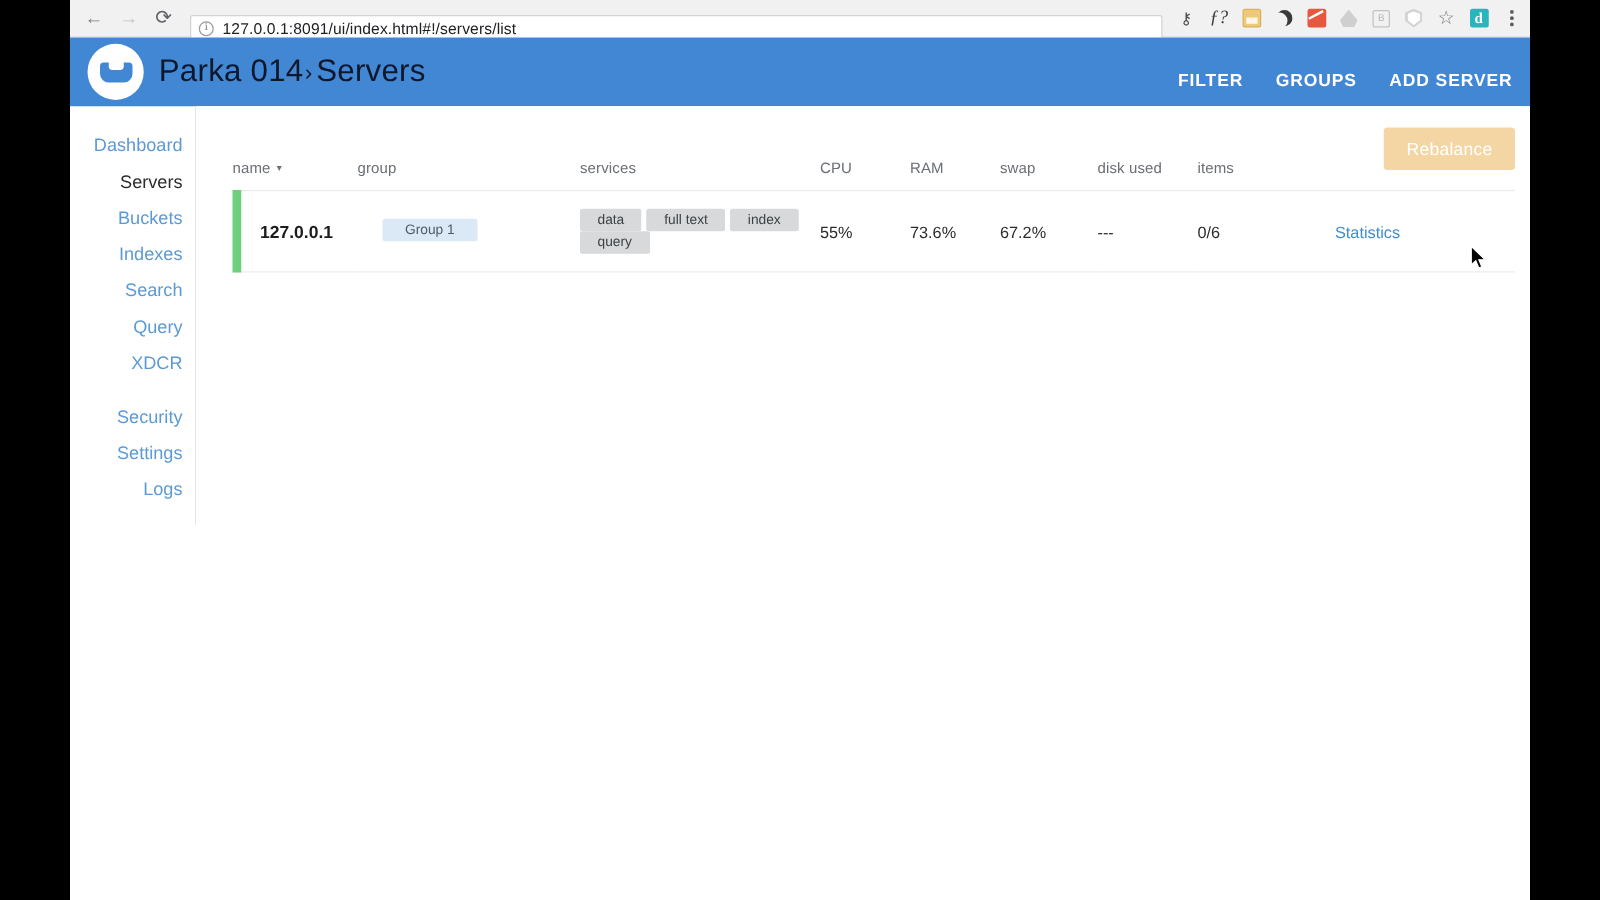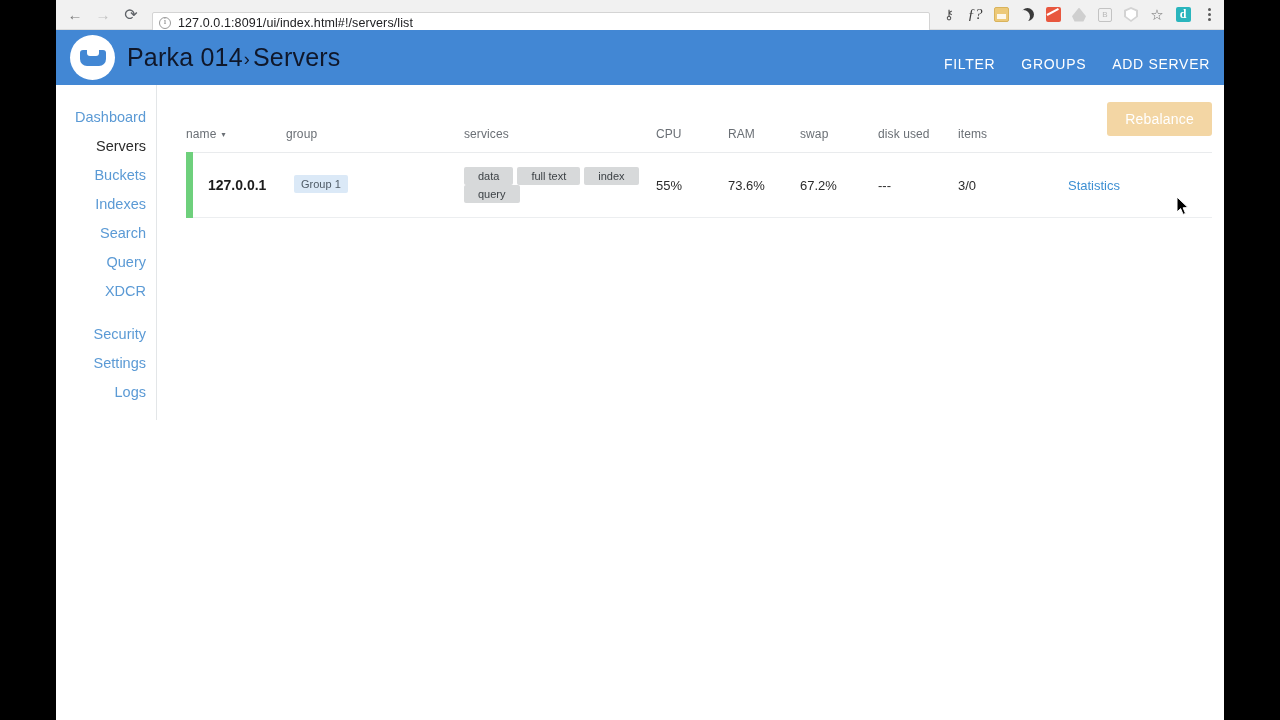--- a/index.html
+++ b/index.html
@@ -106,21 +106,21 @@
   .logo-inner::after{
     content:""; position:absolute; left:7px; top:-1px; width:12px; height:7px;
     background:#ffffff; border-radius:0 0 3px 3px;
   }
   .brand-title{
     color:#0f172a; font-size:25px; font-weight:300; letter-spacing:.2px; white-space:nowrap;
   }
   .brand-title .chev{ font-size:18px; margin:0 3px 0 1px; position:relative; top:-1px;}
   .header-actions{ margin-left:auto; display:flex; align-items:center; gap:26px; }
   .header-actions a{
-    color:#ffffff; font-size:14px; font-weight:normal; letter-spacing:.7px;
+    color:#ffffff; font-size:14px; font-weight:bold; letter-spacing:.7px;
     text-decoration:none; cursor:pointer;margin-top:12px;
   }
 
   .body-wrap{ display:flex; height:calc(690px - 20px - 55px); background:#fff; }
 
   .sidebar{
     width:101px; padding-top:18px; border-right:1px solid #e3e6e8;
     display:flex; flex-direction:column; align-items:flex-end;
     padding-right:10px; position:relative; height:335px;
   }
@@ -161,21 +161,21 @@
   .c-stats{ width:auto; text-align:left; }
 
   tr.srv-row{ position:relative; }
   td.name-cell{ position:relative; padding-left:22px !important; white-space:nowrap; }
   .status-bar{
     position:absolute; left:0px; top:-1px; bottom:-1px; width:7px; background:#6ed07c;
   }
   .host{ font-size:14px; font-weight:bold; color:#1c1c1c; }
   .group-badge{
     display:inline-block; background:#dbe9f7; color:#4f5b66; font-size:11px;
-    padding:3px 7px; border-radius:2px; margin-left:8px; position:relative; top:-1px;
+    padding:3px 18px; border-radius:2px; margin-left:20px; position:relative; top:-1px;
   }
   .svc{
     display:inline-block; background:#d7d9da; color:#3d4246; font-size:11px;
     padding:3px 14px; border-radius:2px; margin-right:4px;
   }
   .stats-link{ color:#3d8fd2; font-size:13px; text-decoration:none; cursor:pointer; }
 
   
   .cursor{ position:absolute; left:1019px; top:111px; width:14px; height:20px; pointer-events:none; }
 </style>
@@ -300,21 +300,21 @@
                 <td>
                   <span class="group-badge">Group 1</span>
                 </td>
                 <td>
                   <span class="svc">data</span><span class="svc">full text</span><span class="svc">index</span><span class="svc">query</span>
                 </td>
                 <td>55%</td>
                 <td>73.6%</td>
                 <td>67.2%</td>
                 <td>---</td>
-                <td>3/0</td>
+                <td>0/6</td>
                 <td class="c-stats">
                   <a class="stats-link">Statistics</a>
                 </td>
               </tr>
             </tbody>
           </table>
 
           <svg class="cursor" viewBox="0 0 14 20">
             <path d="M1,1 L1,16 L4.6,12.6 L7.1,18.4 L9.5,17.4 L7.1,11.8 L12,11.6 Z" fill="#000" stroke="#fff" stroke-width="1"></path>
           </svg>

